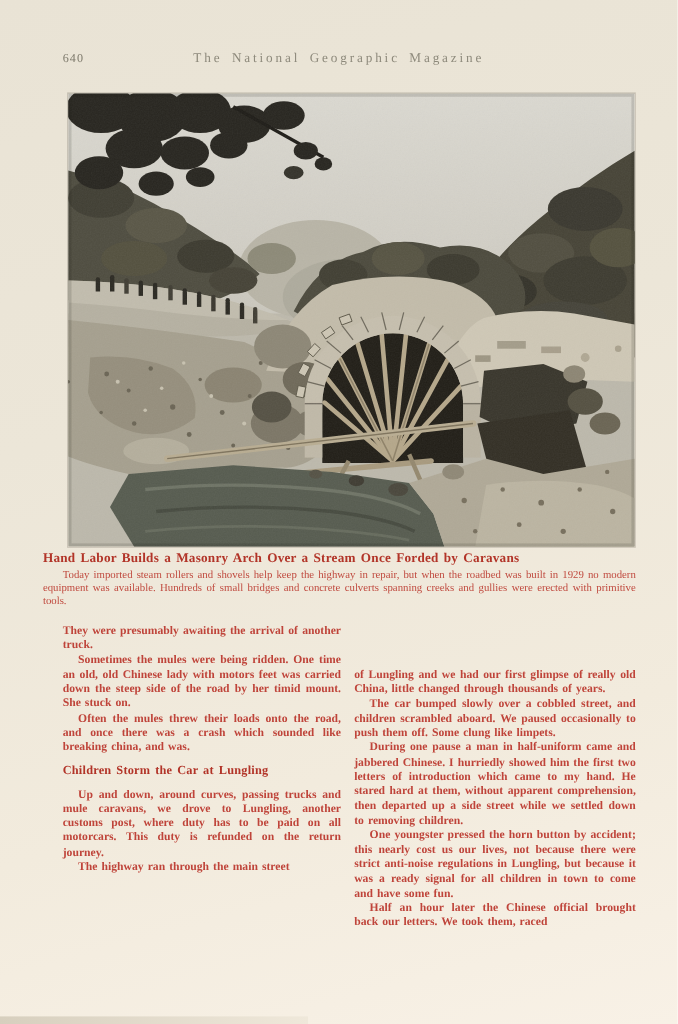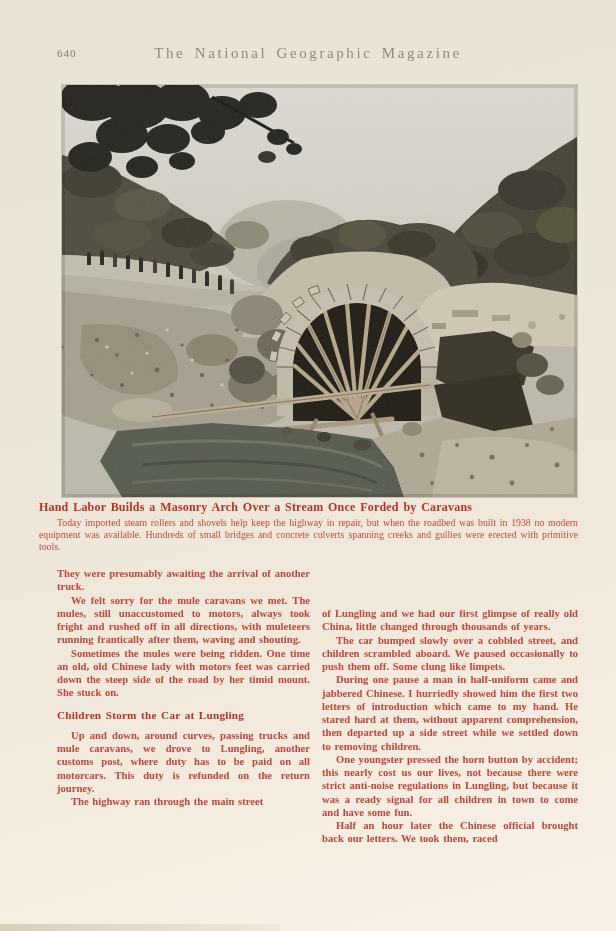--- a/index.html
+++ b/index.html
@@ -14,21 +14,21 @@
     content:"";position:absolute;left:0;bottom:0;width:280px;height:7px;
     background:linear-gradient(90deg,#d7cfbe,#efe8da);pointer-events:none;
   }
   .page{position:absolute;inset:0;}
   .folio{
     position:absolute;left:57px;top:47px;
     font-size:11px;color:#7e7a6c;letter-spacing:1px;text-align:center;
   }
   .journal{
     position:absolute;left:0;right:0;top:45px;text-align:center;
-    font-size:15px;color:#8d897b;letter-spacing:2.6px;word-spacing:3px;
+    font-size:12px;color:#8d897b;letter-spacing:2.6px;word-spacing:3px;
   }
   .photo{
     position:absolute;left:62px;top:85px;width:515px;height:412px;margin:0;
     box-shadow:0 0 0 1px rgba(90,85,70,.25);
   }
   .photo svg{display:block;width:515px;height:412px;}
   .cap-title{
     position:absolute;left:39px;width:539px;top:500px;text-align:left;
     font-weight:bold;font-size:12px;color:#b23428;letter-spacing:.2px;word-spacing:1.5px;
   }
@@ -318,26 +318,26 @@
         <ellipse cx="232" cy="64" rx="8" ry="6"></ellipse>
         <ellipse cx="205" cy="72" rx="9" ry="6" fill="#35332b"></ellipse>
       </g>
 
       <rect width="515" height="412" filter="url(#grainF)" opacity="0.16"></rect>
       <rect x="1.5" y="1.5" width="512" height="409" fill="none" stroke="#1c1a14" stroke-opacity="0.14" stroke-width="3"></rect>
     </svg>
   </figure>
 
   <div class="cap-title">Hand Labor Builds a Masonry Arch Over a Stream Once Forded by Caravans</div>
-  <div class="cap-body">Today imported steam rollers and shovels help keep the highway in repair, but when the roadbed was built in 1938 no modern equipment was available. Hundreds of small bridges and concrete culverts spanning creeks and gullies were erected with primitive tools.</div>
+  <div class="cap-body">Today imported steam rollers and shovels help keep the highway in repair, but when the roadbed was built in 1929 no modern equipment was available. Hundreds of small bridges and concrete culverts spanning creeks and gullies were erected with primitive tools.</div>
 
   <div class="col col-left">
     <p>They were presumably awaiting the arrival of another truck.</p>
-    <p class="ind">We felt sorry for the mule caravans we met. The mules, still unaccustomed to motors, always took fright and rushed off in all directions, with muleteers running frantically after them, waving and shouting.</p>
     <p class="ind">Sometimes the mules were being ridden. One time an old, old Chinese lady with motors feet was carried down the steep side of the road by her timid mount. She stuck on.</p>
+    <p class="ind">Often the mules threw their loads onto the road, and once there was a crash which sounded like breaking china, and was.</p>
     <h3>Children Storm the Car at Lungling</h3>
     <p class="ind">Up and down, around curves, passing trucks and mule caravans, we drove to Lungling, another customs post, where duty has to be paid on all motorcars. This duty is refunded on the return journey.</p>
     <p class="ind">The highway ran through the main street</p>
   </div>
 
   <div class="col col-right">
     <p>of Lungling and we had our first glimpse of really old China, little changed through thousands of years.</p>
     <p class="ind">The car bumped slowly over a cobbled street, and children scrambled aboard. We paused occasionally to push them off. Some clung like limpets.</p>
     <p class="ind">During one pause a man in half-uniform came and jabbered Chinese. I hurriedly showed him the first two letters of introduction which came to my hand. He stared hard at them, without apparent comprehension, then departed up a side street while we settled down to removing children.</p>
     <p class="ind">One youngster pressed the horn button by accident; this nearly cost us our lives, not because there were strict anti-noise regulations in Lungling, but because it was a ready signal for all children in town to come and have some fun.</p>

